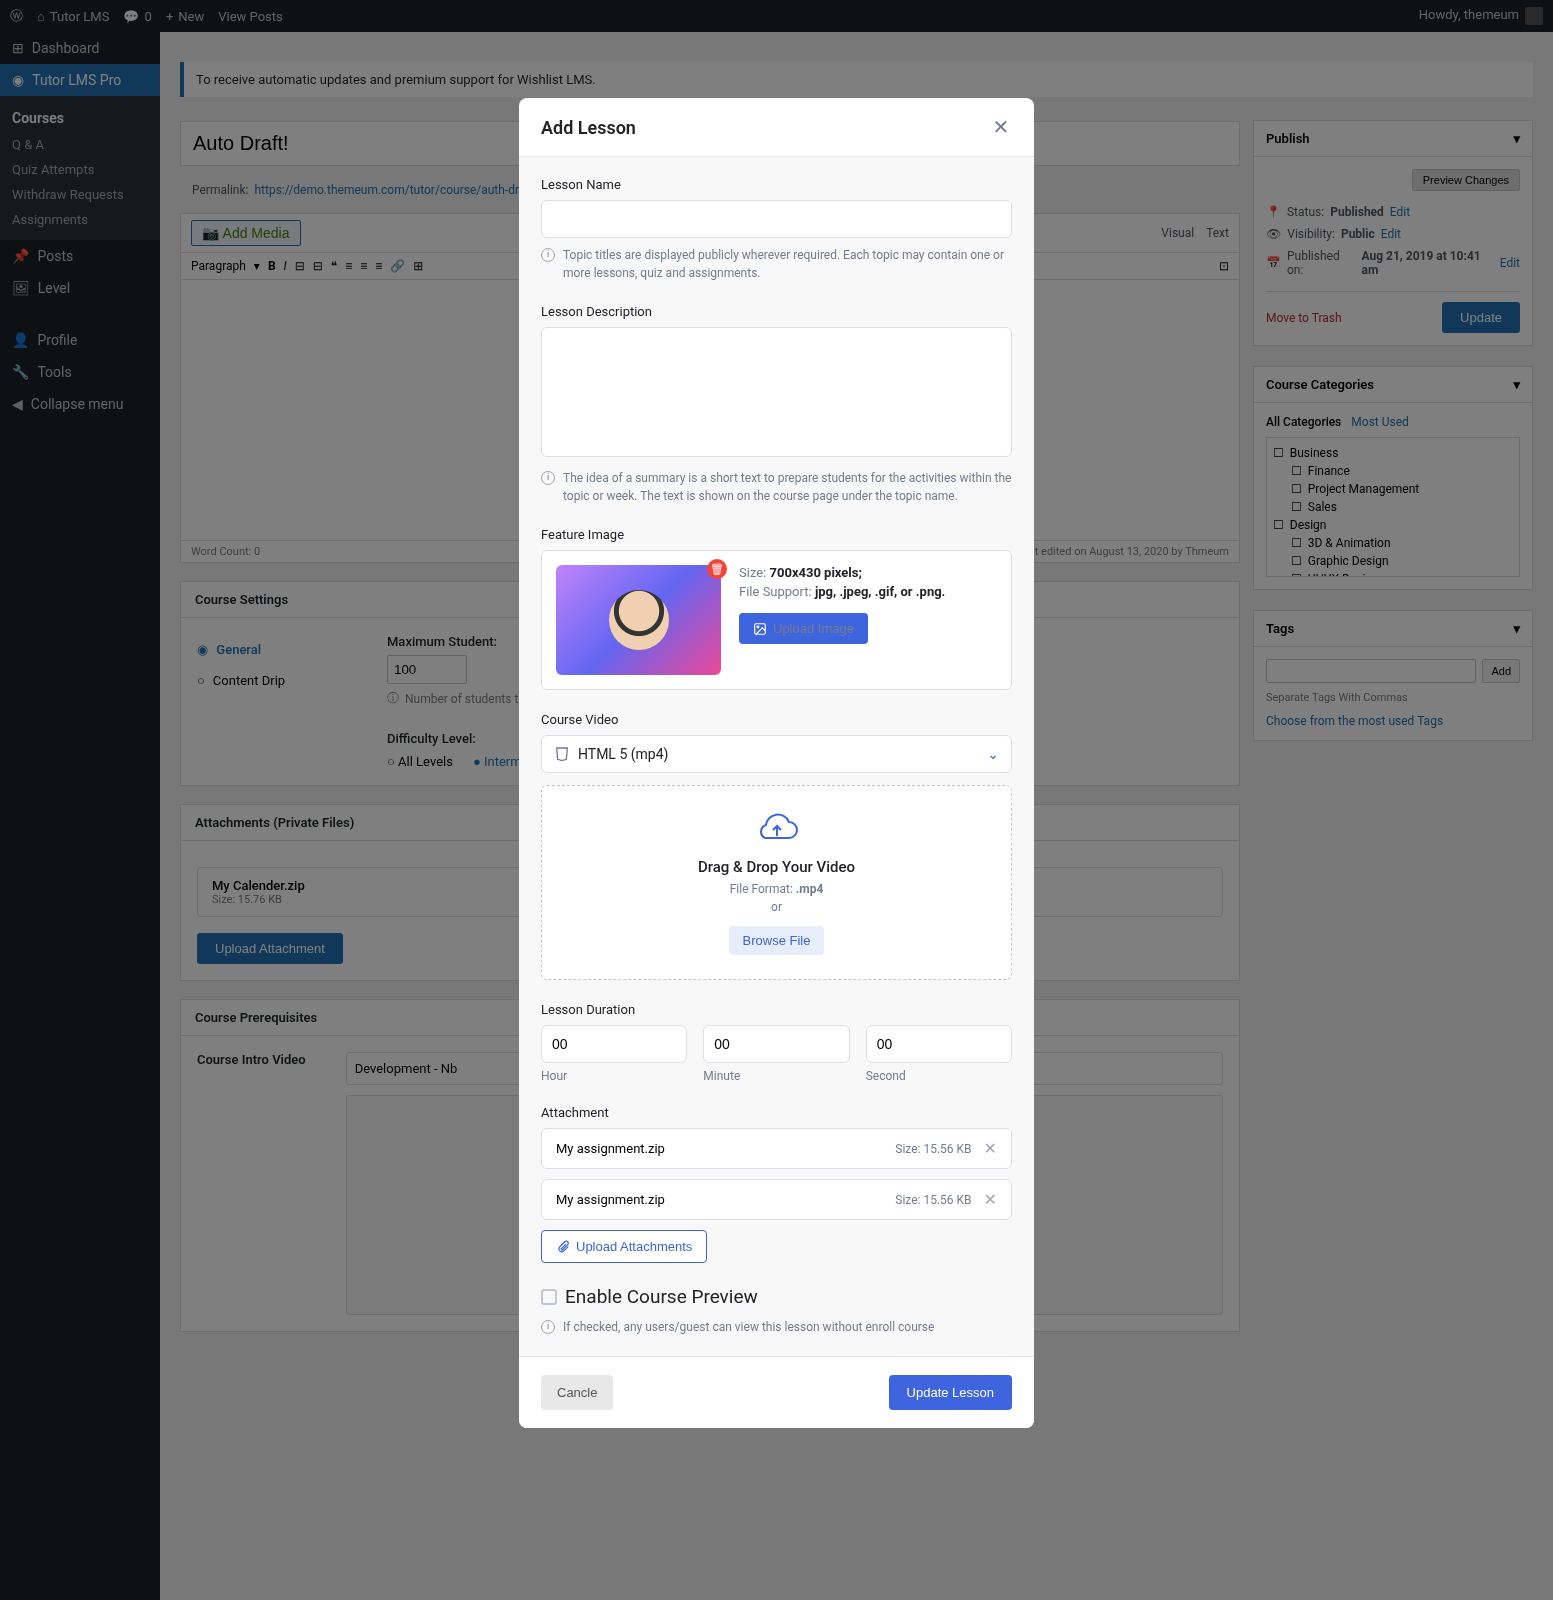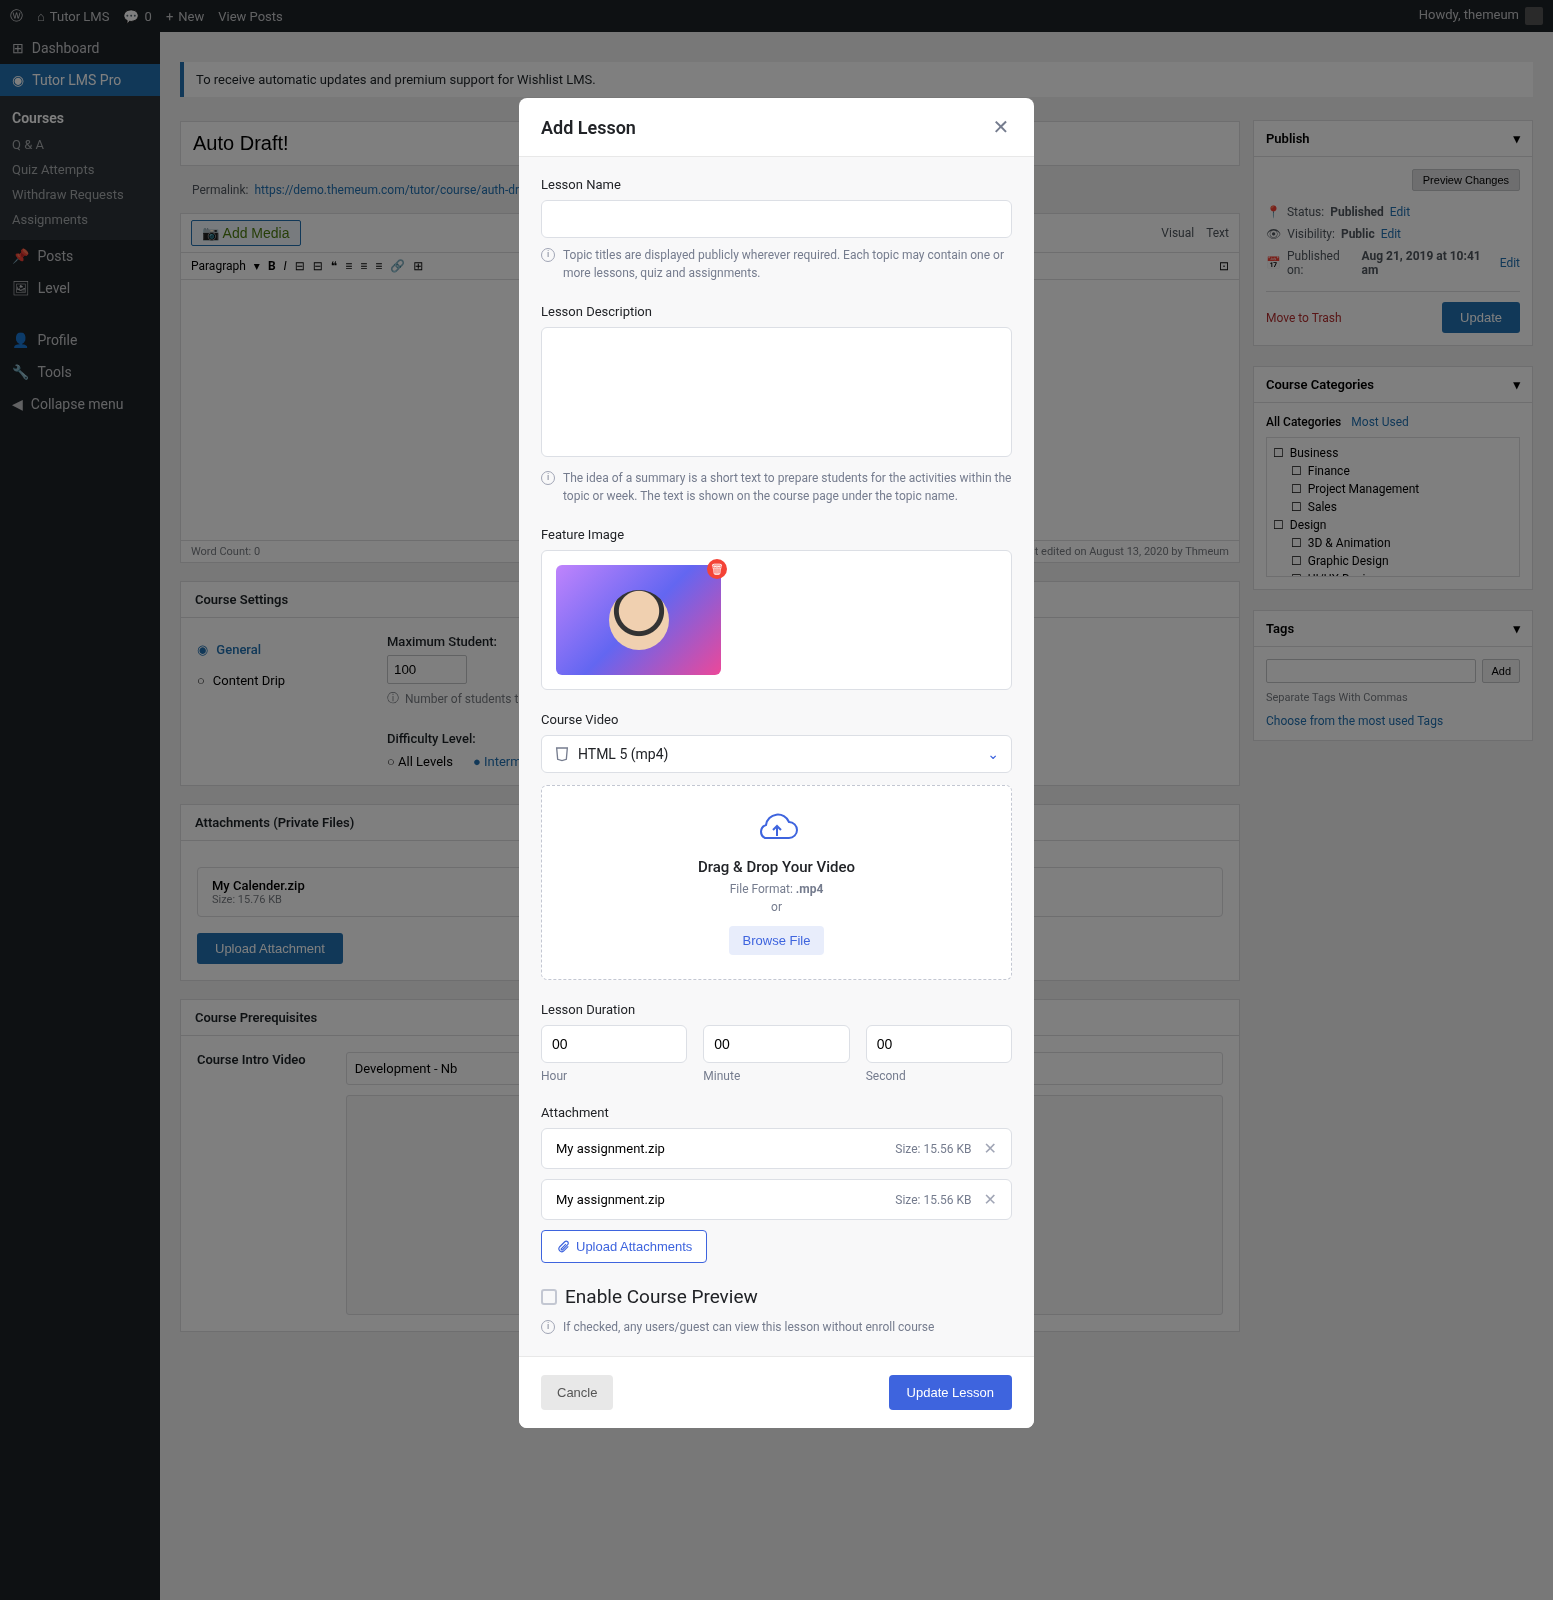--- a/index.html
+++ b/index.html
@@ -375,20 +375,32 @@
             <span>The idea of a summary is a short text to prepare students for the activities within the topic or week. The text is shown on the course page under the topic name.</span>
           </div>
         </div>
 
         <div class="m-section">
           <label class="m-label">Feature Image</label>
           <div class="feature-card">
             <div class="feature-img">
               <div class="feature-del">🗑</div>
             </div>
+            <div class="feature-info">
+              <div><span>Size: </span><b>700x430 pixels;</b></div>
+              <div><span>File Support: </span><b>jpg, .jpeg, .gif, or .png.</b></div>
+              <button class="btn-upload">
+                <svg width="14" height="14" viewBox="0 0 24 24" fill="none" stroke="currentColor" stroke-width="2">
+                    <rect x="3" y="3" width="18" height="18" rx="2"></rect>
+                    <circle cx="8.5" cy="8.5" r="1.5"></circle>
+                    <path d="M21 15l-5-5L5 21"></path>
+                  </svg>
+                <span>Upload Image</span>
+              </button>
+            </div>
           </div>
         </div>
 
         <div class="m-section">
           <label class="m-label">Course Video</label>
           <div class="select-wrap">
             <svg width="16" height="16" viewBox="0 0 24 24" fill="none" stroke="#757c8e" stroke-width="2">
                 <path d="M4 3l1.5 17L12 22l6.5-2L20 3z"></path>
               </svg>
             <span>HTML 5 (mp4)</span>

